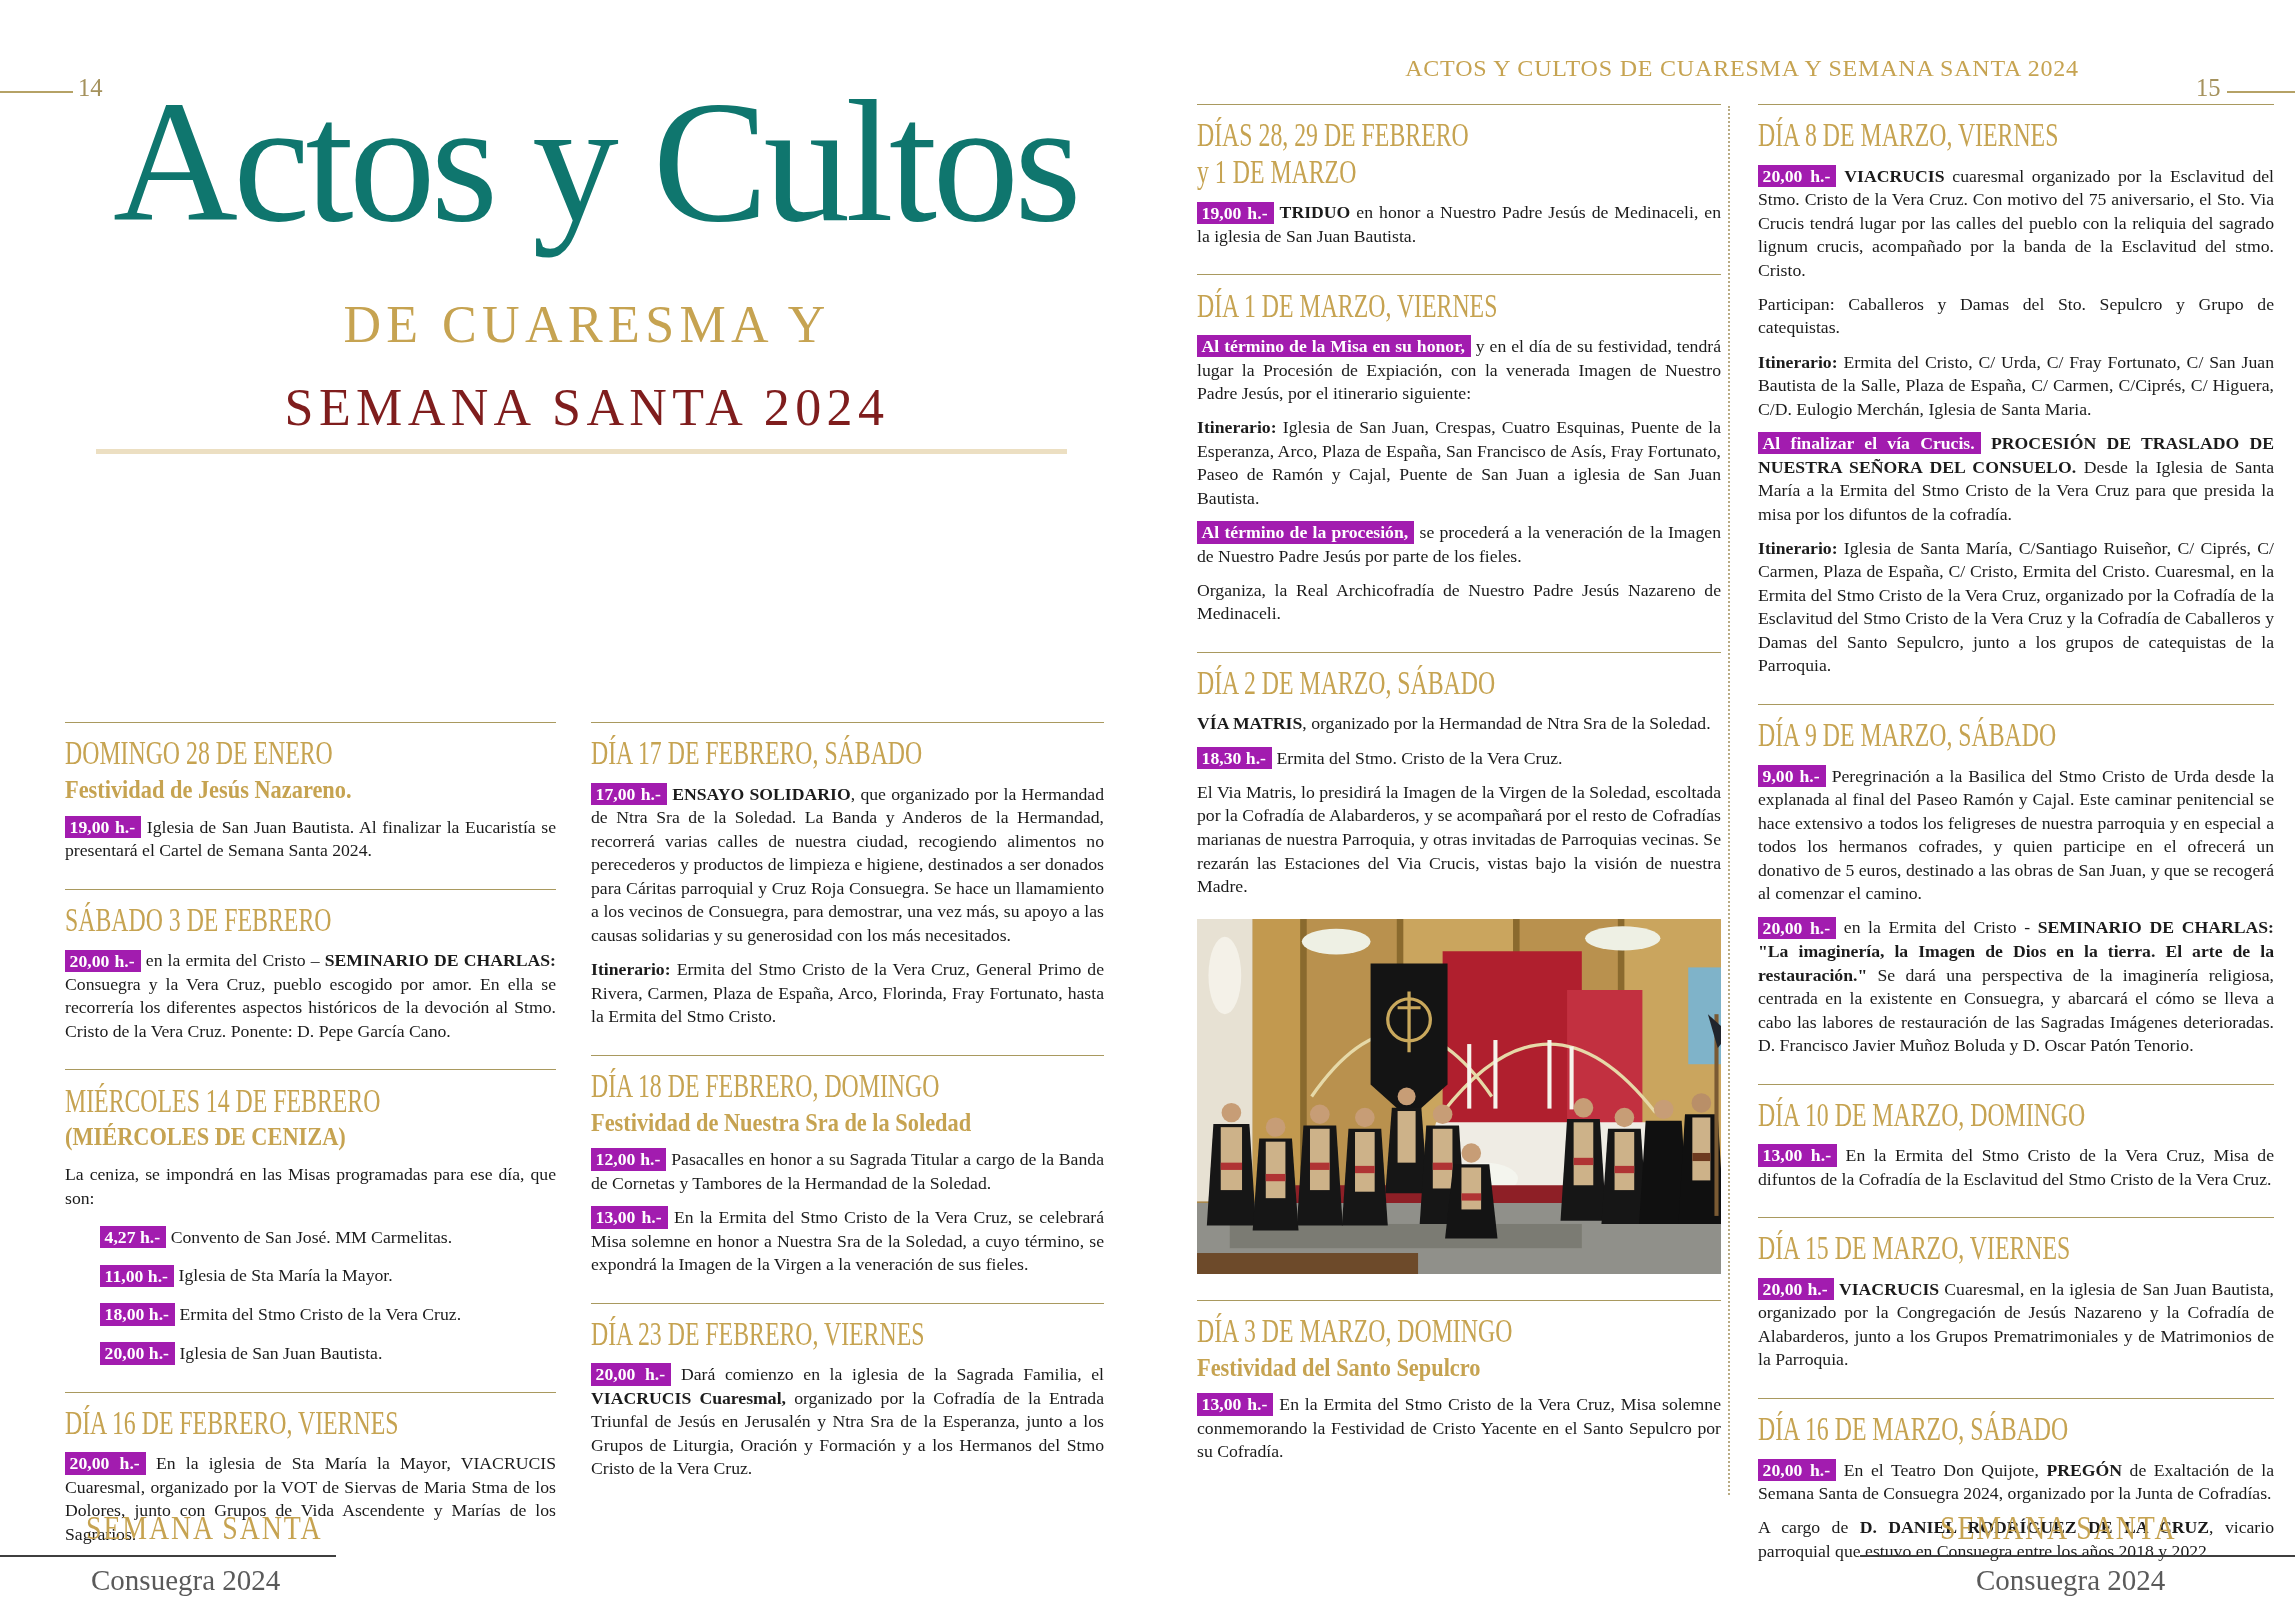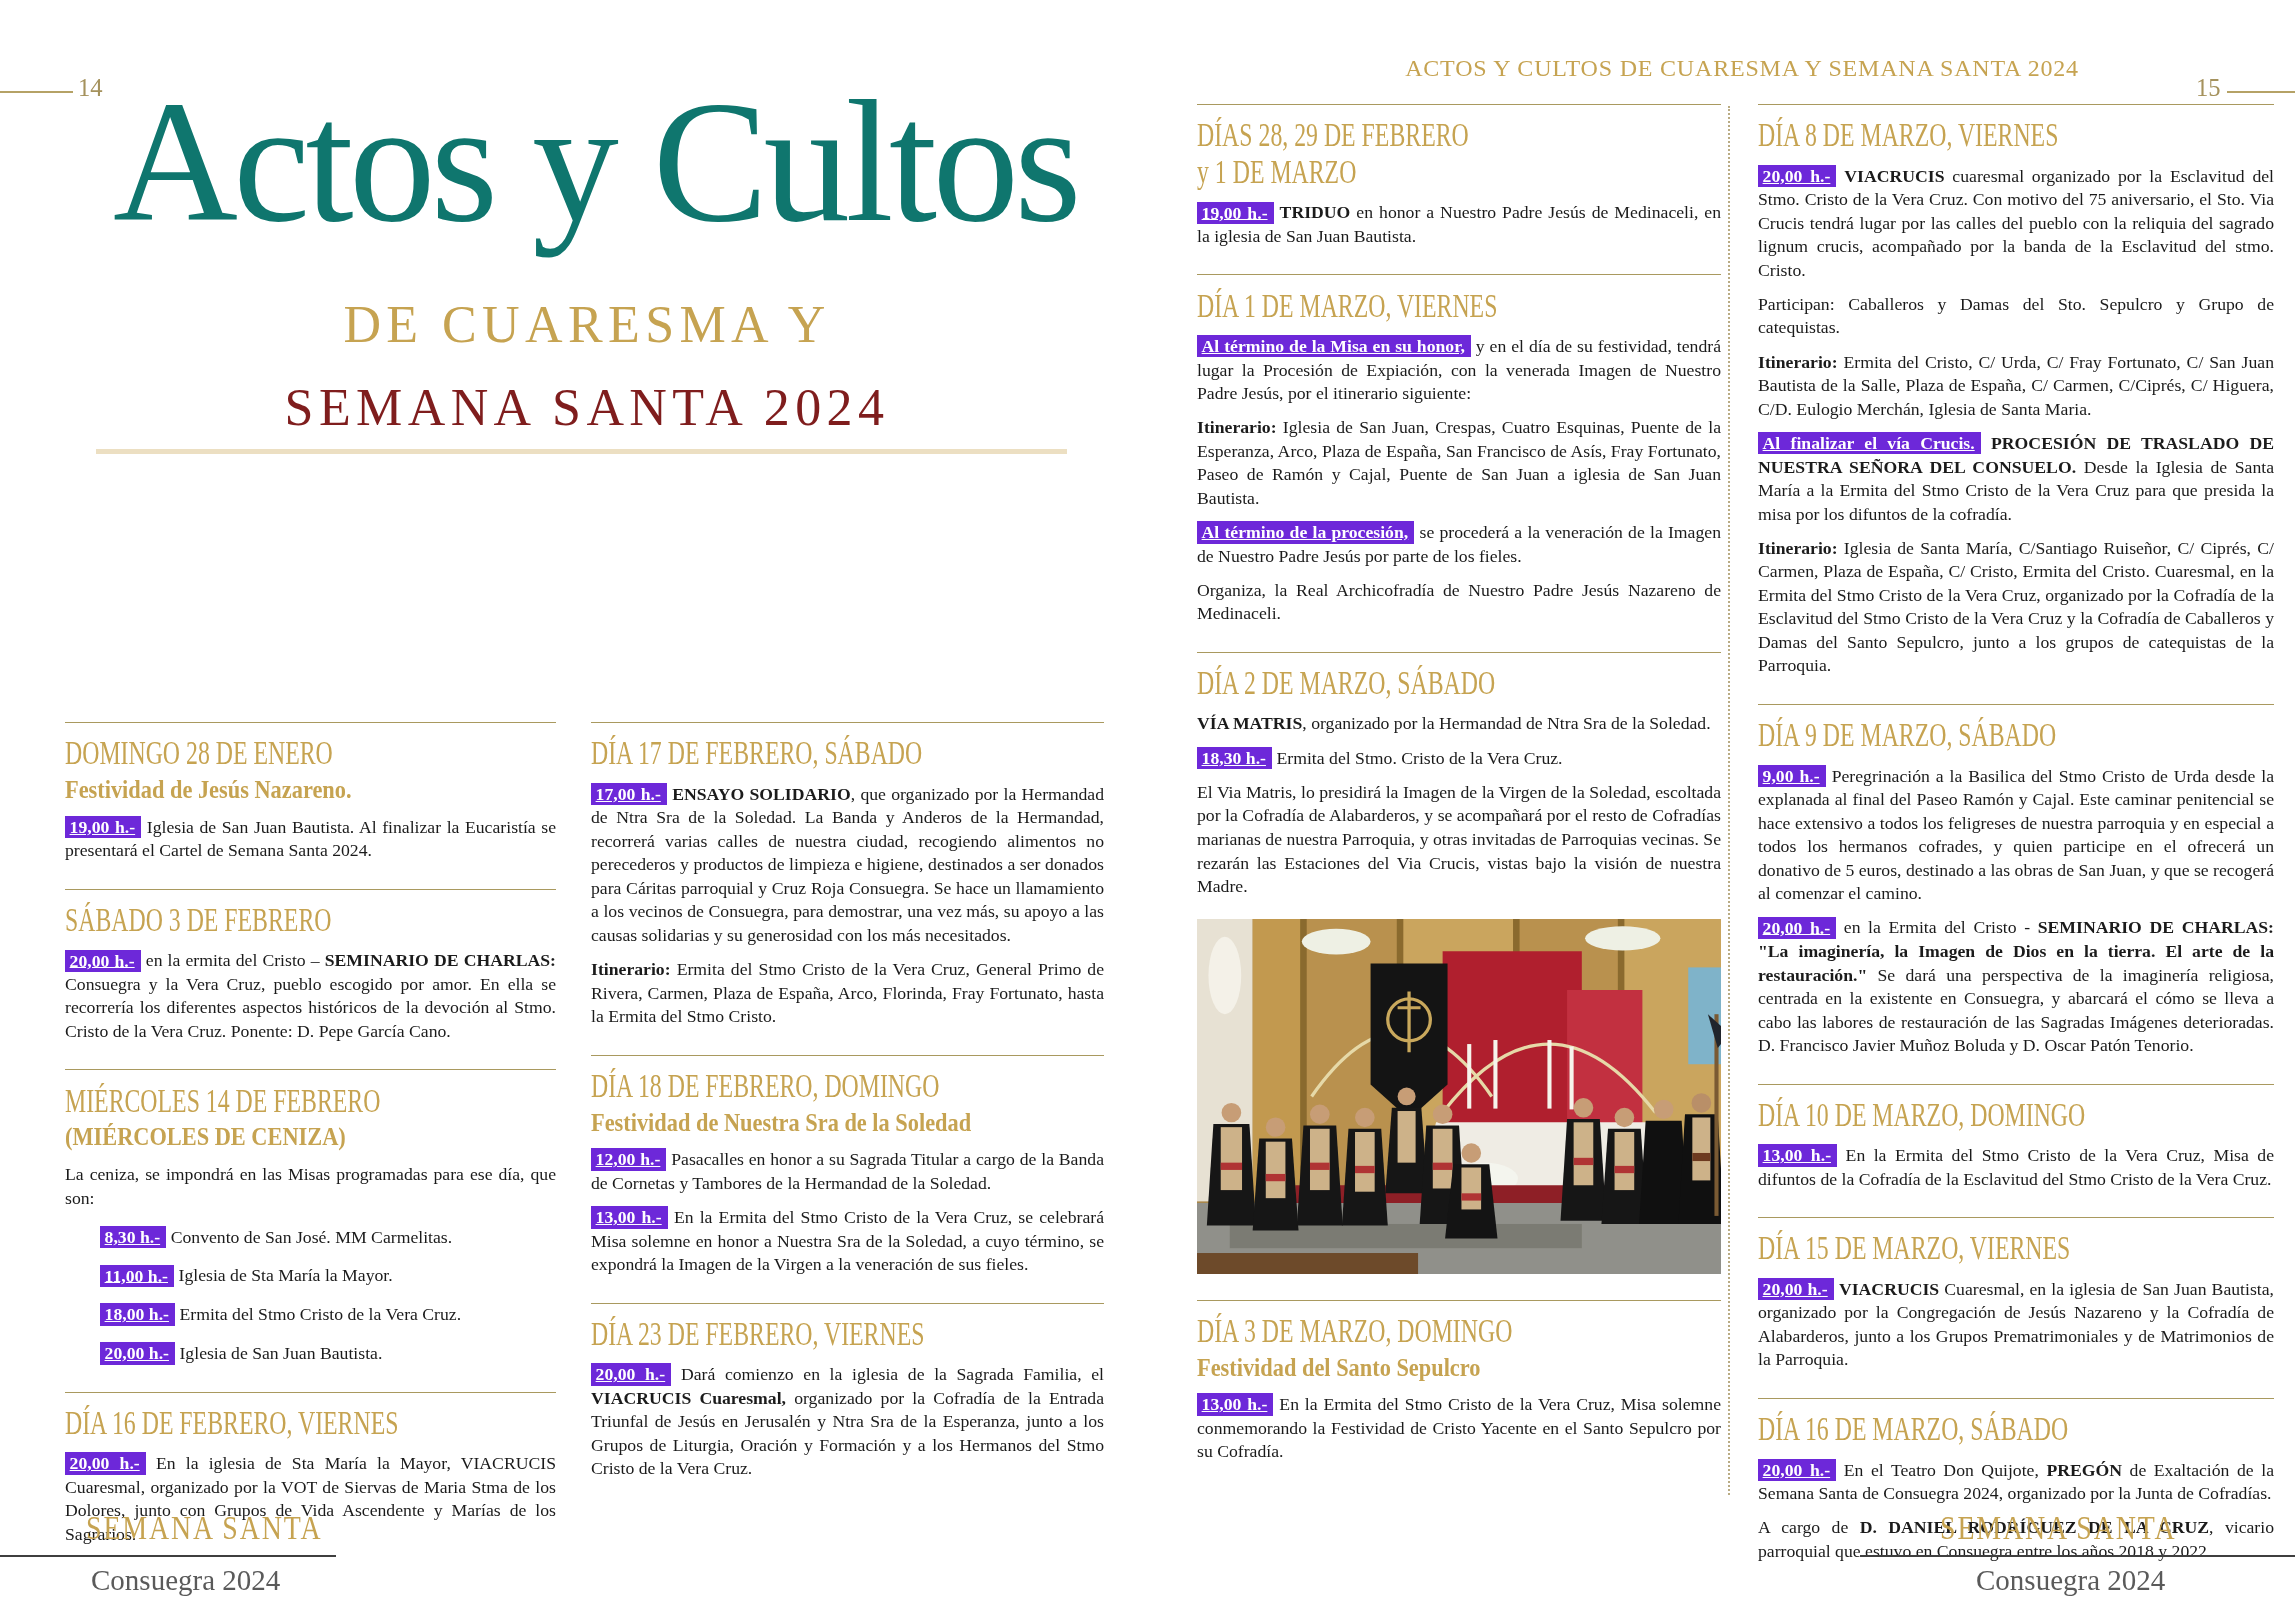--- a/index.html
+++ b/index.html
@@ -22,21 +22,21 @@
 
   
   .col{position:absolute;}
   .col section{border-top:1.5px solid #a9995f;padding-top:6.1px;margin-bottom:26px;}
   .heading{color:#c6a351;font-weight:400;font-size:34px;line-height:1.08;margin:6.1px 0 3.1px;
            letter-spacing:0px;white-space:nowrap;transform:scaleX(0.70);transform-origin:0 50%;}
   .subtitle{color:#c6a351;font-weight:700;font-size:26px;margin:1.5px 0 4.6px;white-space:nowrap;
             transform:scaleX(0.86);transform-origin:0 50%;}
   .para{font-size:17.7px;line-height:1.33;text-align:justify;margin:10.7px 0;color:#1b1b1b;}
   .para.indent{margin-left:35px;margin-top:15.3px;margin-bottom:15.3px;text-align:left;}
-  .chip{background:#6d28d9;color:#ffffff;font-weight:700;padding:0.8px 6.1px 1.5px 4.6px;text-decoration:underline;}
+  .chip{background:#a21caf;color:#ffffff;font-weight:700;padding:0.8px 6.1px 1.5px 4.6px;}
   strong{font-weight:700;}
 
   
   .photo{width:100%;height:355px;margin:20px 0 4.6px 0;overflow:hidden;}
   .photo svg{width:100%;height:100%;display:block;}
 
   
   .gutter-dotted{position:absolute;left:1728px;top:106px;height:1389px;width:0;
                  border-left:2.3px dotted #b9ab83;}
 
@@ -74,21 +74,21 @@
         <p class="para"><span class="chip">19,00 h.-</span> Iglesia de San Juan Bautista. Al finalizar la Eucaristía se presentará el Cartel de Semana Santa 2024.</p>
       </section>
       <section>
         <h2 class="heading">SÁBADO 3 DE FEBRERO</h2>
         <p class="para"><span class="chip">20,00 h.-</span> en la ermita del Cristo – <strong>SEMINARIO DE CHARLAS:</strong> Consuegra y la Vera Cruz, pueblo escogido por amor. En ella se recorrería los diferentes aspectos históricos de la devoción al Stmo. Cristo de la Vera Cruz. Ponente: D. Pepe García Cano.</p>
       </section>
       <section>
         <h2 class="heading">MIÉRCOLES 14 DE FEBRERO</h2>
         <h3 class="subtitle">(MIÉRCOLES DE CENIZA)</h3>
         <p class="para">La ceniza, se impondrá en las Misas programadas para ese día, que son:</p>
-        <p class="para indent"><span class="chip">8,30 h.-</span> Convento de San José. MM Carmelitas.</p>
+        <p class="para indent"><span class="chip">4,27 h.-</span> Convento de San José. MM Carmelitas.</p>
         <p class="para indent"><span class="chip">11,00 h.-</span> Iglesia de Sta María la Mayor.</p>
         <p class="para indent"><span class="chip">18,00 h.-</span> Ermita del Stmo Cristo de la Vera Cruz.</p>
         <p class="para indent"><span class="chip">20,00 h.-</span> Iglesia de San Juan Bautista.</p>
       </section>
       <section>
         <h2 class="heading">DÍA 16 DE FEBRERO, VIERNES</h2>
         <p class="para"><span class="chip">20,00 h.-</span> En la iglesia de Sta María la Mayor, VIACRUCIS Cuaresmal, organizado por la VOT de Siervas de Maria Stma de los Dolores, junto con Grupos de Vida Ascendente y Marías de los Sagrarios.</p>
       </section>
     </div>
   <div class="col" style="left:591px;top:722px;width:513px;">

